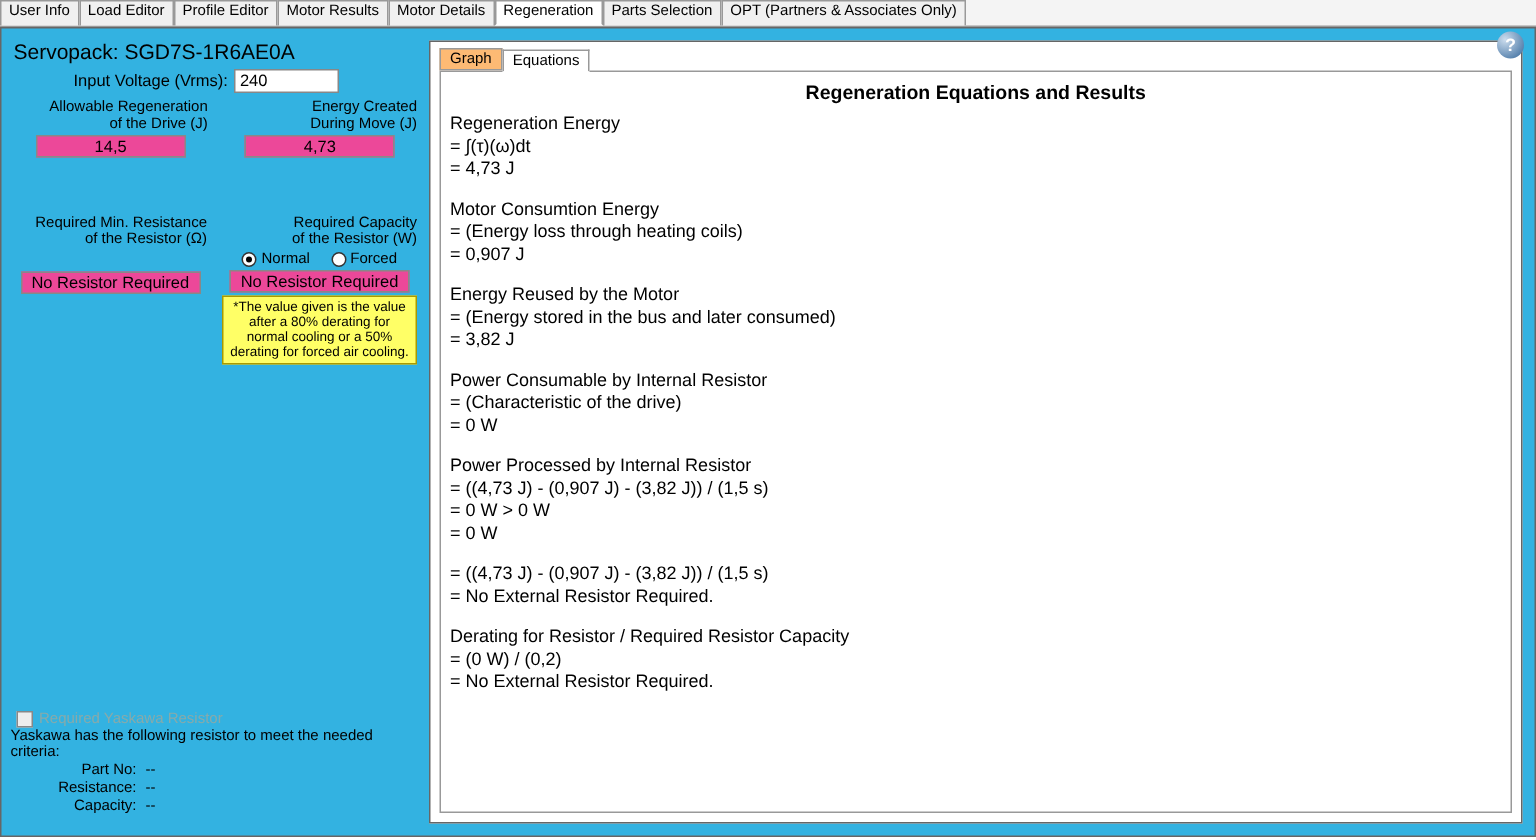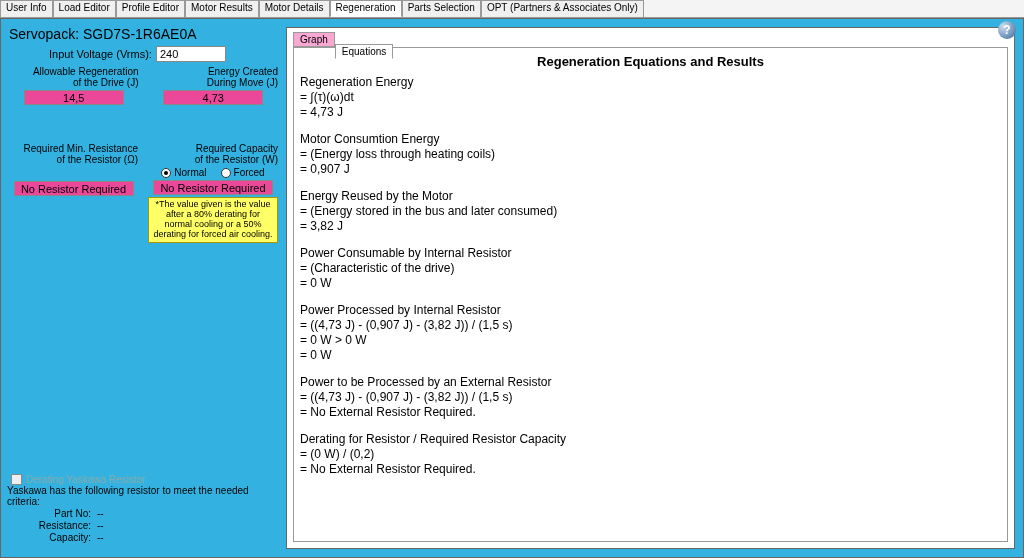--- a/index.html
+++ b/index.html
@@ -25,22 +25,22 @@
   .radio-dot.sel::after { content:""; width:4px; height:4px; background:#000; border-radius:50%; }
   .note { background: #ffff66; border: 1px solid #aa9900; font-size: 9px; padding: 2px 3px; margin-top: 2px; line-height: 1.1; width: 130px; margin-left:auto; margin-right:0; }
   .include-row { position: absolute; bottom: 72px; left: 10px; font-size: 10px; color: #8aa; display:flex; align-items:center; gap:4px;}
   .chk { width: 11px; height: 11px; border: 1px solid #888; background: #eee; }
   .criteria { position: absolute; bottom: 14px; left: 6px; right: 6px; font-size: 10px; }
   .criteria-row { display: flex; margin-top: 1px; }
   .criteria-label { width: 90px; text-align: right; padding-right: 6px; }
   .rightpanel { flex: 1; background: #fff; border: 1px solid #666; margin: 8px 8px 8px 0; position: relative; display:flex; flex-direction:column; }
   .helpbtn { position: absolute; top: -3px; right: 4px; width: 18px; height: 18px; border-radius: 50%; background: radial-gradient(circle at 30% 30%, #cde, #369); color: #fff; font-weight: bold; font-size: 12px; display:flex; align-items:center; justify-content:center; cursor:pointer; z-index:5;}
   .subtabs { display: flex; margin: 4px 0 0 6px; }
-  .subtab { font-size: 10px; padding: 1px 6px; border: 1px solid #999; background: #f9a8d4; cursor: pointer; }
-  .subtab.active { background: #fff; border-bottom: 1px solid #fff; position:relative; top:12px;}
+  .subtab { font-size: 10px; padding: 1px 6px; border: 1px solid #999; background: #fdba74; cursor: pointer; }
+  .subtab.active { background: #fff; border-bottom: 1px solid #fff; position:relative; top:1px;}
   .eqwrap { border: 1px solid #999; margin: 0 6px 6px 6px; flex:1; overflow:auto; padding: 4px 6px; background:#fff; }
   .eqtitle { text-align: center; font-weight: bold; font-size: 13px; margin: 2px 0 6px; }
   .eqblock { font-size: 12px; margin-bottom: 12px; line-height: 1.25; }
   .eqblock .hd { font-size: 12px; }
 </style>
 </head>
 <body>
 
 <div class="tabstrip" id="tabstrip">
     <div class="tab inactive">User Info</div>
@@ -90,21 +90,21 @@
               <span>Forced</span>
             </span>
         </div>
         <div class="valbox" style="width:120px">No Resistor Required</div>
         <div class="note">*The value given is the value after a 80% derating for normal cooling or a 50% derating for forced air cooling.</div>
       </div>
     </div>
 
     <div class="include-row">
       <span class="chk"></span>
-      <span>Derating Yaskawa Resistor</span>
+      <span>Required Yaskawa Resistor</span>
     </div>
 
     <div class="criteria">
       <div>Yaskawa has the following resistor to meet the needed criteria:</div>
       <div class="criteria-row">
           <div class="criteria-label">Part No:</div>
           <div>--</div>
         </div>
       <div class="criteria-row">
           <div class="criteria-label">Resistance:</div>
@@ -145,21 +145,20 @@
             <div> = (Characteristic of the drive)</div>
             <div> = 0 W</div>
           </div>
           <div class="eqblock">
             <div class="hd">Power Processed by Internal Resistor</div>
             <div> = ((4,73 J) - (0,907 J) - (3,82 J)) / (1,5 s)</div>
             <div> = 0 W &gt; 0 W</div>
             <div> = 0 W</div>
           </div>
           <div class="eqblock">
-            <div class="hd">Power to be Processed by an External Resistor</div>
             <div> = ((4,73 J) - (0,907 J) - (3,82 J)) / (1,5 s)</div>
             <div> = No External Resistor Required.</div>
           </div>
           <div class="eqblock">
             <div class="hd">Derating for Resistor / Required Resistor Capacity</div>
             <div> = (0 W) / (0,2)</div>
             <div> = No External Resistor Required.</div>
           </div>
         </div>
     </div>

